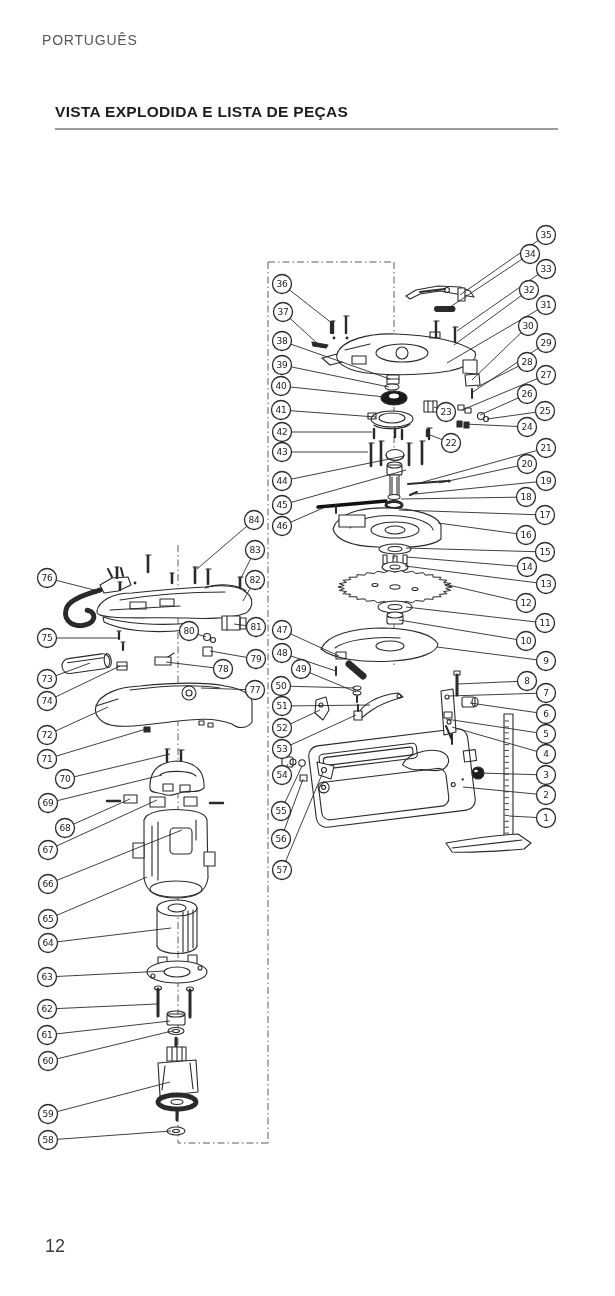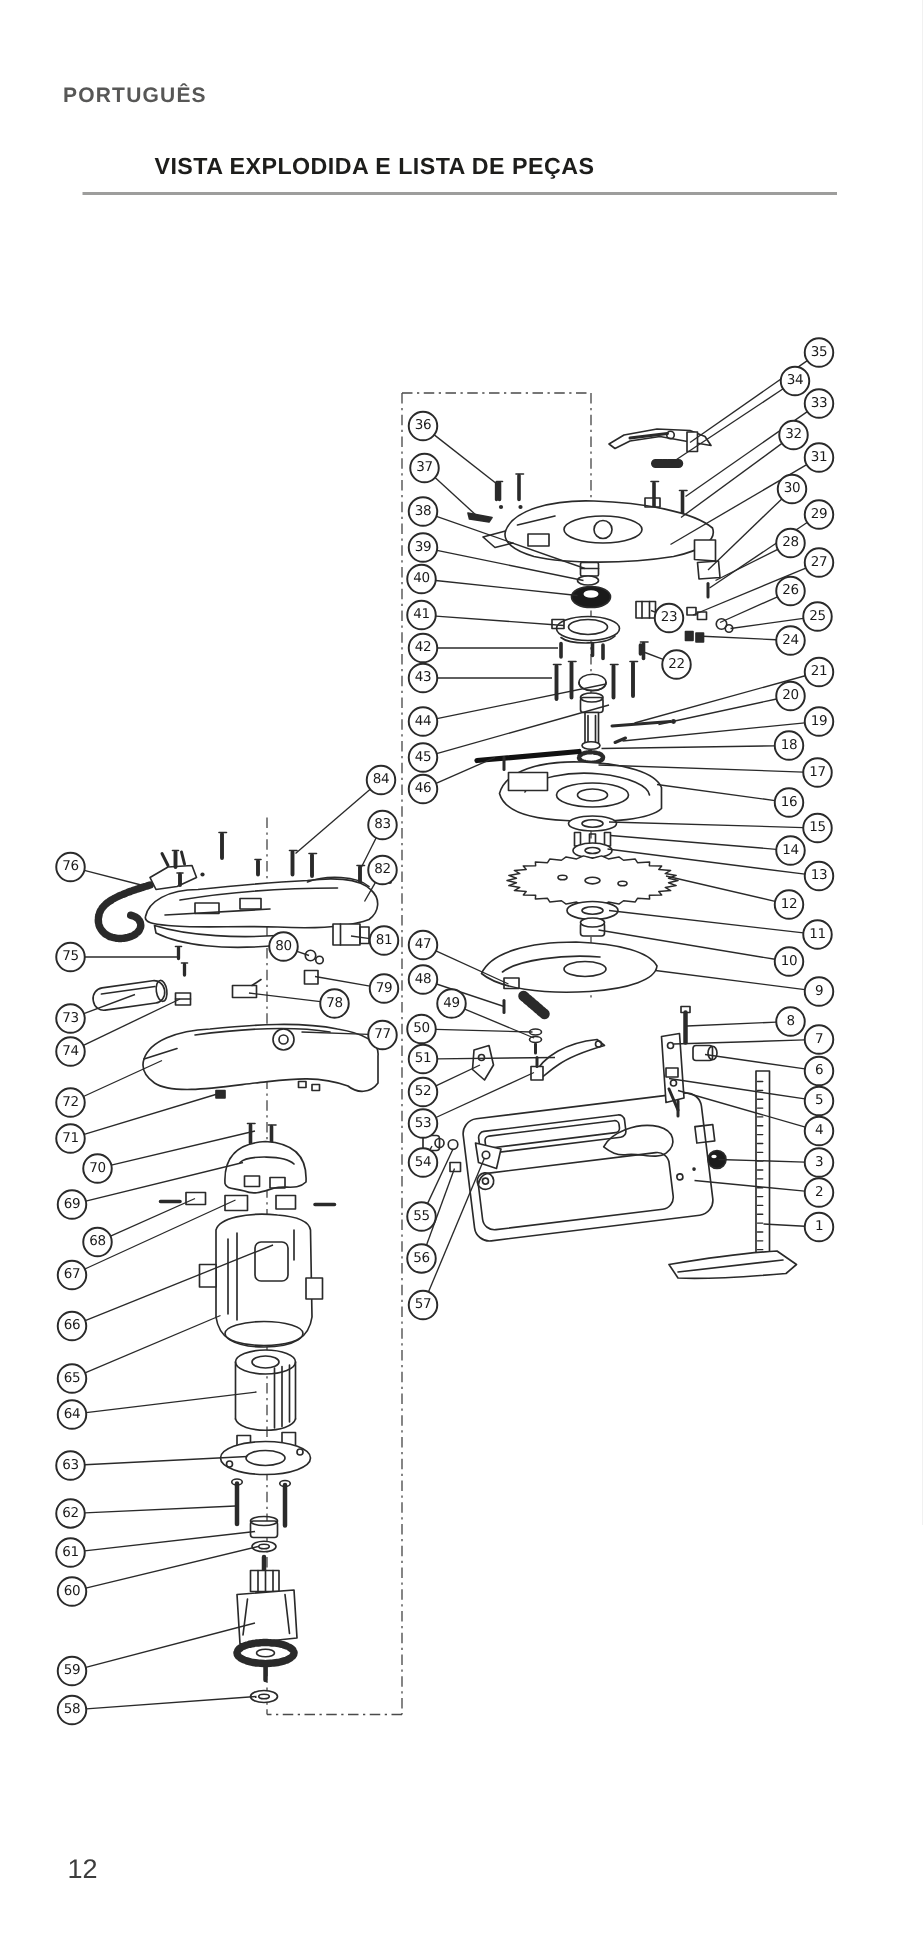--- a/index.html
+++ b/index.html
@@ -1,21 +1,21 @@
 <!DOCTYPE html>
 <html><head>
 <meta charset="utf-8">
 <style>
   html,body{margin:0;padding:0;background:#e8e8e8;}
   .page{position:relative;width:615px;height:1296px;background:#fff;overflow:hidden;
         font-family:"Liberation Sans",sans-serif;}
-  .lang-label{position:absolute;left:42px;top:55px;font-size:14px;letter-spacing:.8px;
-        color:#575756;font-weight:700;}
+  .lang-label{position:absolute;left:42px;top:32px;font-size:14px;letter-spacing:.8px;
+        color:#575756;font-weight:400;}
   .section-title{position:absolute;left:55px;top:103px;font-size:15.5px;font-weight:bold;
-        letter-spacing:.3px;color:#1d1d1b;margin-left:48px;}
+        letter-spacing:.3px;color:#1d1d1b;}
   .title-rule{position:absolute;left:55px;top:128px;width:503px;height:2px;background:#9d9d9c;}
   .page-number{position:absolute;left:45px;top:1236px;font-size:18px;color:#3d3d3d;}
   svg{position:absolute;left:0;top:0;}
   .balloon-text{font-family:"DejaVu Sans",sans-serif;font-size:9px;fill:#1a1a1a;letter-spacing:-.3px;}
 </style>
 </head>
 <body>
 
 <div class="page">
   <div class="lang-label">PORTUGUÊS</div>

